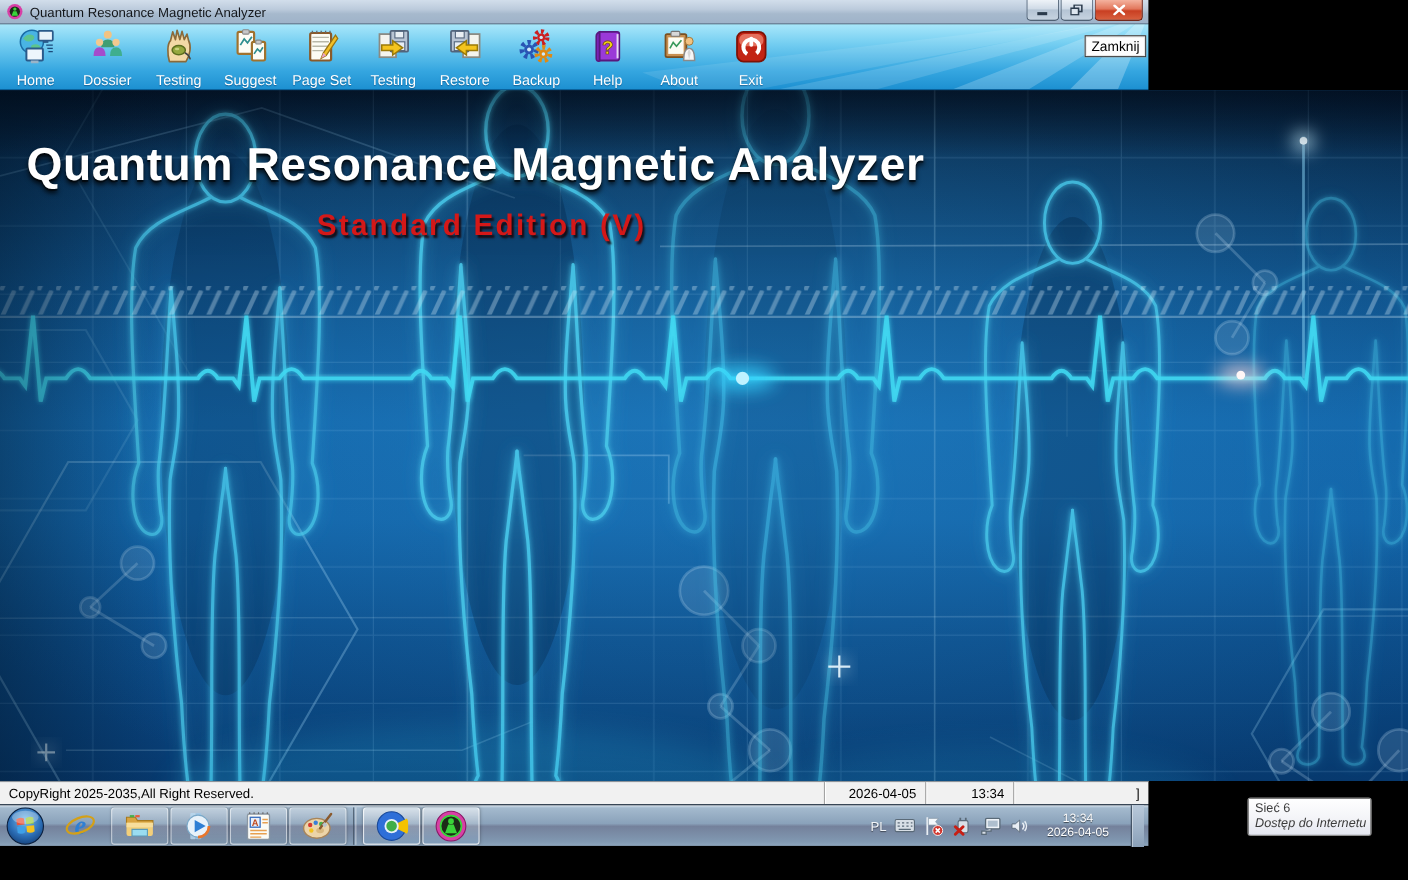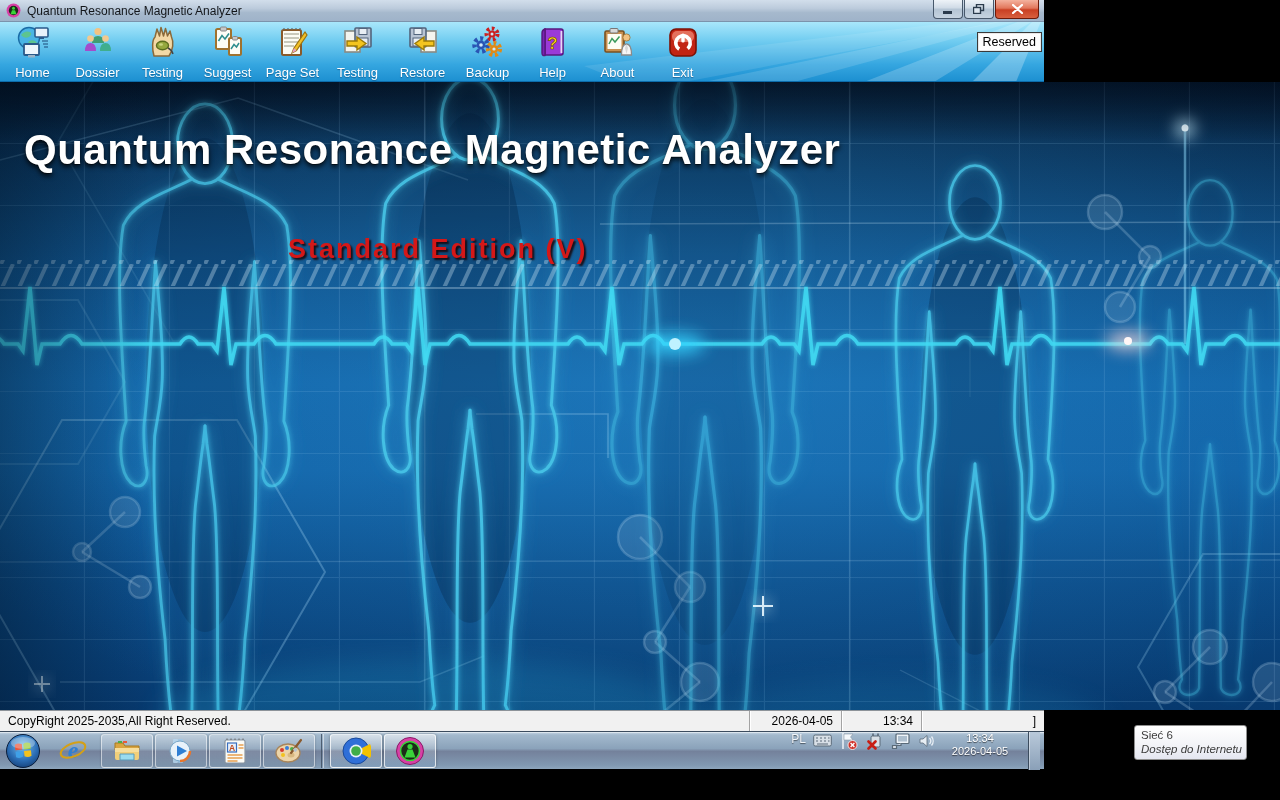--- a/index.html
+++ b/index.html
@@ -40,21 +40,21 @@
   .homepage { position:absolute; left:10px; top:4px; font-size:19px; font-weight:bold; color:#0013d6; }
   .redtitle { position:absolute; right:34px; top:3px; font-size:21px; font-weight:bold; color:#e41414;
     letter-spacing:.5px; text-shadow:1px 1px 0 #55120a, 2px 2px 2px rgba(0,0,0,.55); white-space:nowrap; }
 
   
   .content { position:relative; width:1280px; height:628px; background:#0a3a66; }
   .content svg.scene { display:block; }
   .hero-title { position:absolute; left:24px; top:44px; font-size:42px; font-weight:bold; color:#ffffff;
     letter-spacing:.5px; text-shadow:0 3px 5px rgba(0,0,0,.85), 0 1px 0 rgba(0,0,0,.5); white-space:nowrap; }
   .hero-sub { position:absolute; left:288px; top:108px; font-size:27px; font-weight:bold; color:#d41818;
-    letter-spacing:2px; text-shadow:2px 2px 2px rgba(25,0,0,.85); white-space:nowrap;margin-top:44px; }
+    letter-spacing:2px; text-shadow:2px 2px 2px rgba(25,0,0,.85); white-space:nowrap; }
 
   
   .statusbar { height:21px; display:flex; align-items:stretch; background:#f1f1f1;
     border-top:1px solid #8d9399; font-size:12px; color:#000; }
   .scell { display:flex; align-items:center; padding:0 8px; white-space:nowrap; }
   .scell + .scell { border-left:1px solid #a3a3a3; box-shadow:1px 0 0 #ffffff inset; }
   .scell.grow { flex:1;text-align:right; }
   .scell.date { width:92px; justify-content:flex-end; }
   .scell.time { width:80px; justify-content:flex-end; }
   .scell.last { width:123px; justify-content:flex-end; }
@@ -75,21 +75,21 @@
     justify-content:center; }
   .tkbtn.framed { border:1px solid rgba(255,255,255,.55);
     background:linear-gradient(rgba(255,255,255,.30), rgba(255,255,255,.08) 50%, rgba(0,0,0,.05));
     box-shadow:0 0 2px rgba(0,0,0,.3); }
   .tkbtn.running { border:1px solid rgba(255,255,255,.75);
     background:linear-gradient(rgba(255,255,255,.55), rgba(255,255,255,.18) 50%, rgba(120,160,200,.25));
     box-shadow:0 0 3px rgba(0,0,0,.35); }
   .tksep { width:3px; height:34px; margin:0 5px; border-left:1px solid rgba(60,76,94,.8);
     border-right:1px solid rgba(255,255,255,.5); }
   .traysp { flex:1; }
-  .tray { display:flex; align-items:flex-start; gap:7px; padding-right:4px; }
+  .tray { display:flex; align-items:center; gap:7px; padding-right:4px; }
   .lang { font-size:12px; color:#f2f6fa; text-shadow:0 1px 1px rgba(0,0,0,.5); }
   .trayico { width:19px; height:19px; display:flex; align-items:center; justify-content:center; }
   .clock { width:74px; text-align:center; font-size:11px; color:#ffffff; line-height:13px;
     text-shadow:0 1px 1px rgba(0,0,0,.6); }
   .showdesk { width:12px; height:38px; margin-left:4px; border-left:1px solid #3c4c5e;
     box-shadow:1px 0 0 rgba(255,255,255,.4) inset;
     background:linear-gradient(#b9c9da, #8aa0b8); }
 </style>
 </head>
 <body>
@@ -255,21 +255,21 @@
     <div class="tbtn">
       <svg class="ticon" viewBox="0 0 36 36">
         <rect x="5" y="4" width="26" height="27" rx="6" fill="#c22414" stroke="#7e1206" stroke-width="1.6"></rect>
         <rect x="7" y="6" width="22" height="11" rx="5" fill="#ef8a76" opacity="0.75"></rect>
         <circle cx="18" cy="18" r="7.2" fill="none" stroke="#ffffff" stroke-width="3.6" stroke-dasharray="36 10" transform="rotate(122 18 18)"></circle>
         <rect x="16.3" y="8.5" width="3.4" height="9" rx="1.6" fill="#ffffff"></rect>
       </svg>
       <span class="tlabel">Exit</span>
     </div>
 
-    <button class="zamknij">Reserved</button>
+    <button class="zamknij">Zamknij</button>
   </div>
 
 
   <div class="content">
     <svg class="scene" width="1280" height="628" viewBox="0 0 1280 628">
       <defs>
         <linearGradient id="bgG" x1="0" y1="0" x2="0" y2="1">
           <stop offset="0" stop-color="#05182e"></stop>
             <stop offset=".10" stop-color="#093055"></stop>
           <stop offset=".30" stop-color="#0e4f88"></stop>

